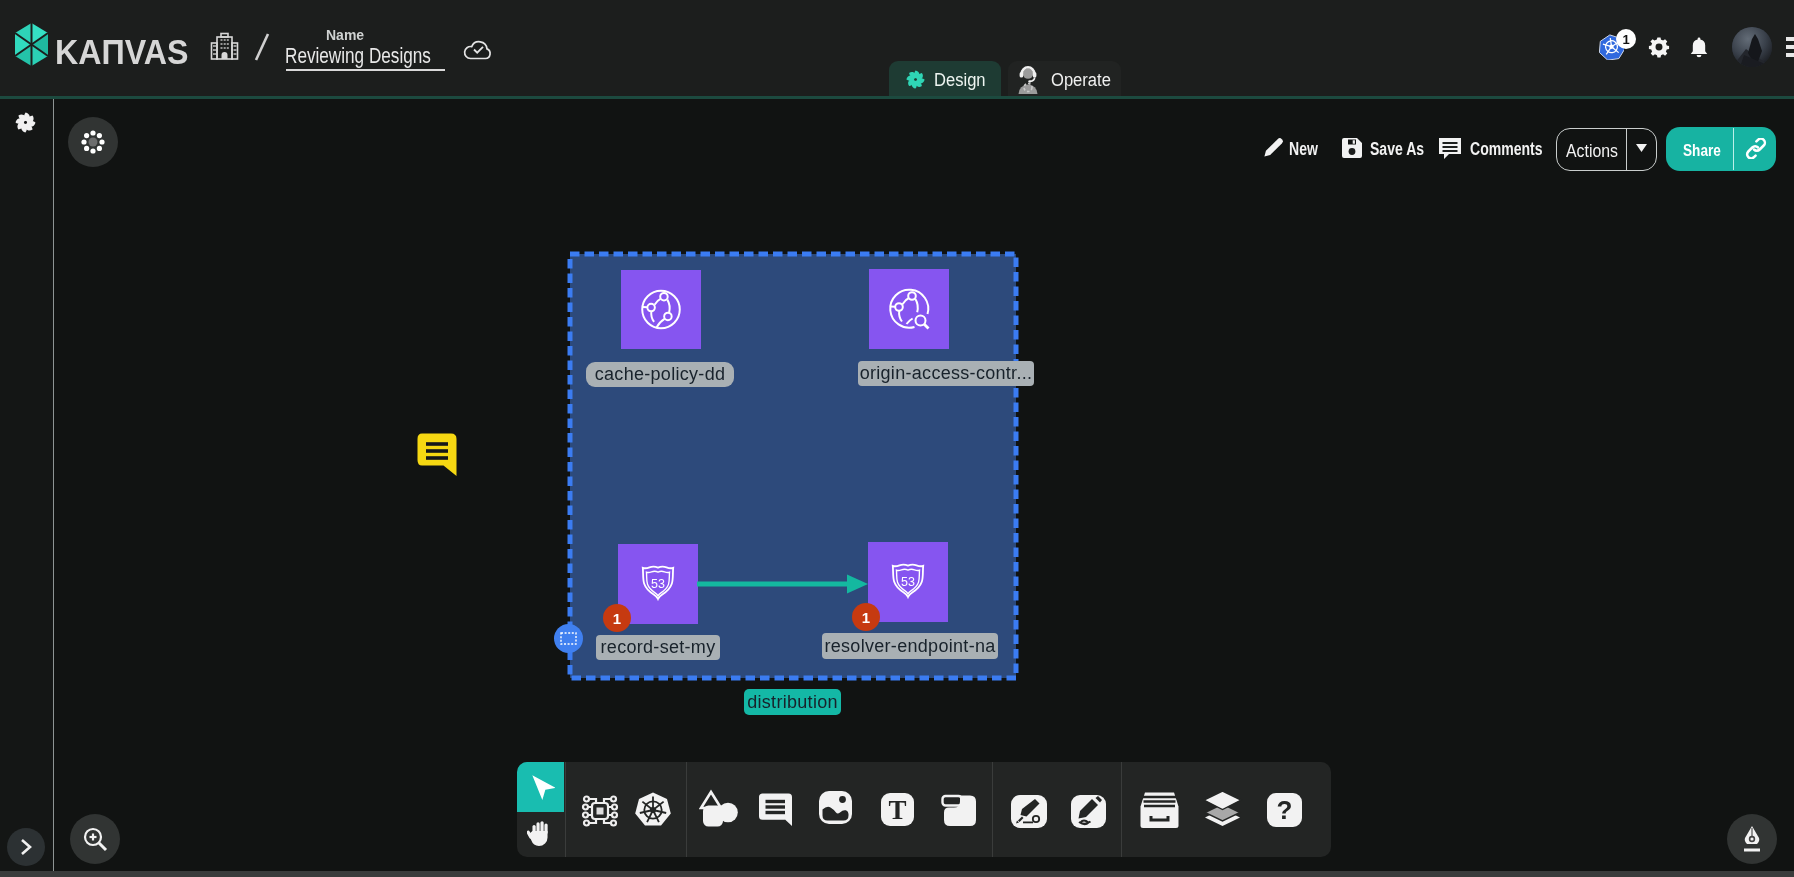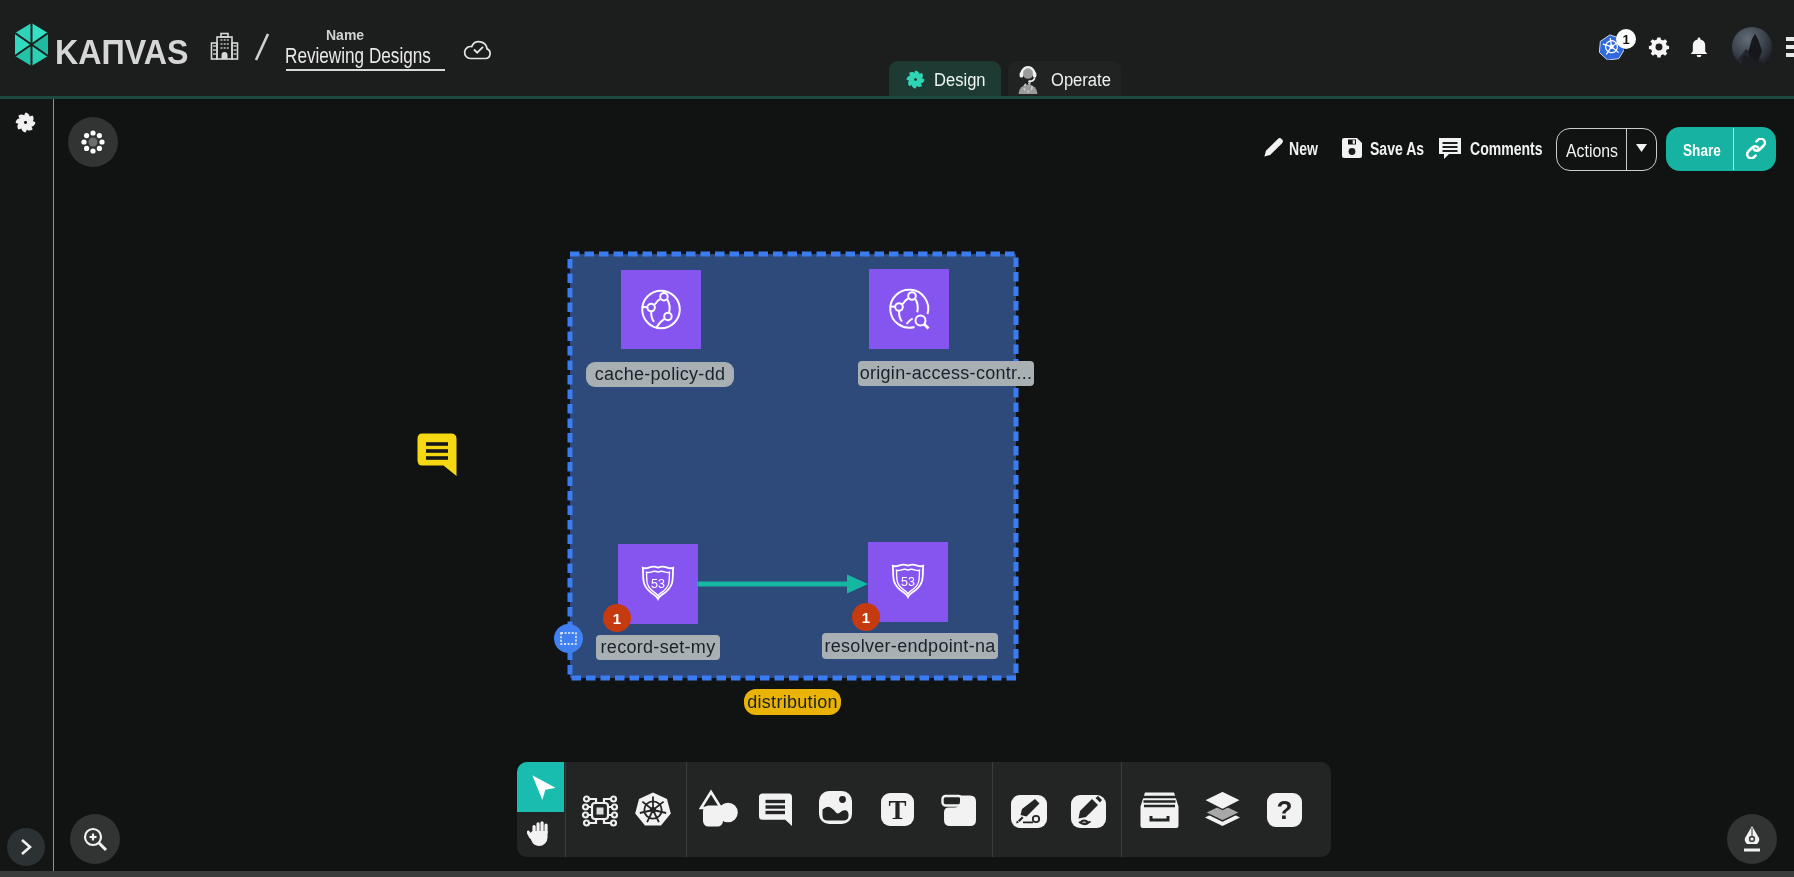--- a/index.html
+++ b/index.html
@@ -264,21 +264,21 @@
 
 <svg class="abs" style="left:697px;top:572px" width="172" height="24" viewBox="0 0 172 24">
   <line x1="0" y1="12" x2="152" y2="12" stroke="#14b8a0" stroke-width="5"></line>
   <polygon points="150,2.5 171,12 150,21.5" fill="#14b8a0"></polygon>
 </svg>
 
 <div class="lbl" style="left:586px;top:362px;width:148px;height:25px;border-radius:9px;">cache-policy-dd</div>
 <div class="lbl" style="left:822px;top:361px;width:176px;height:25px;margin-left:36px;">origin-access-contr...</div>
 <div class="lbl" style="left:596px;top:635px;width:124px;height:25px;">record-set-my</div>
 <div class="lbl" style="left:822px;top:633px;width:176px;height:26px;">resolver-endpoint-na</div>
-<div class="lbl" style="left:744px;top:689px;width:97px;height:26px;background:#eab308;border-radius:12px;">distribution</div>
+<div class="lbl" style="left:744px;top:689px;width:97px;height:26px;background:#14b8a6;border-radius:5px;">distribution</div>
 
 <div class="badge" style="left:603px;top:604px;">1</div>
 <div class="badge" style="left:852px;top:603px;">1</div>
 
 <div class="abs" style="left:554px;top:624px;width:29px;height:29px;border-radius:50%;background:#4080f0;display:flex;align-items:center;justify-content:center;">
   <svg width="17" height="13" viewBox="0 0 17 13" fill="none" stroke="#fff" stroke-width="1.4" stroke-dasharray="2 1.6">
     <rect x="1" y="1" width="15" height="11"></rect>
   </svg>
 </div>
 

